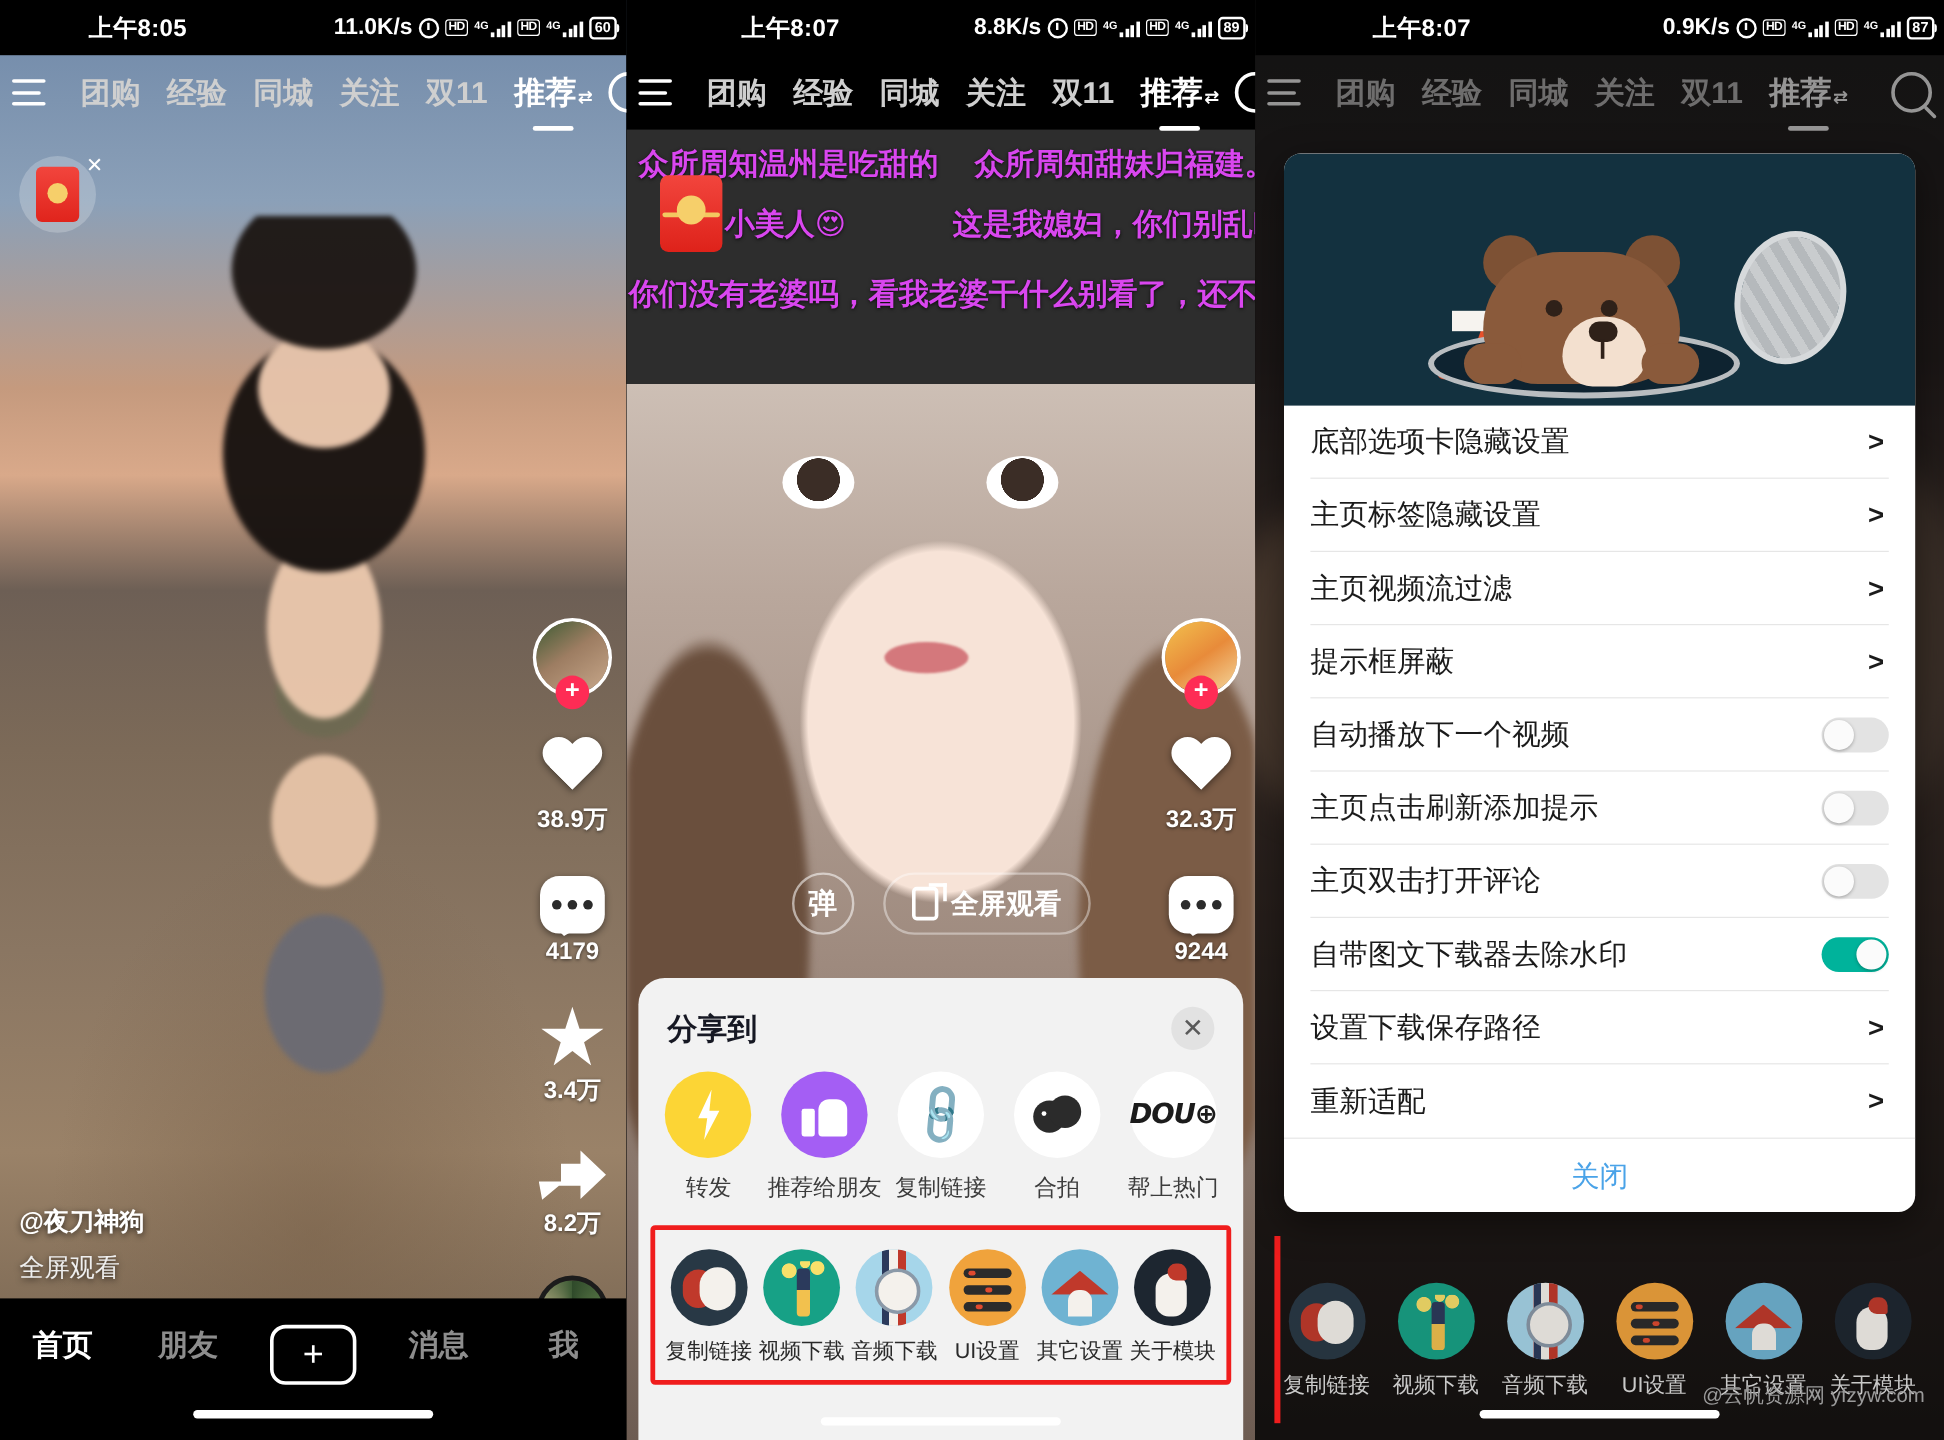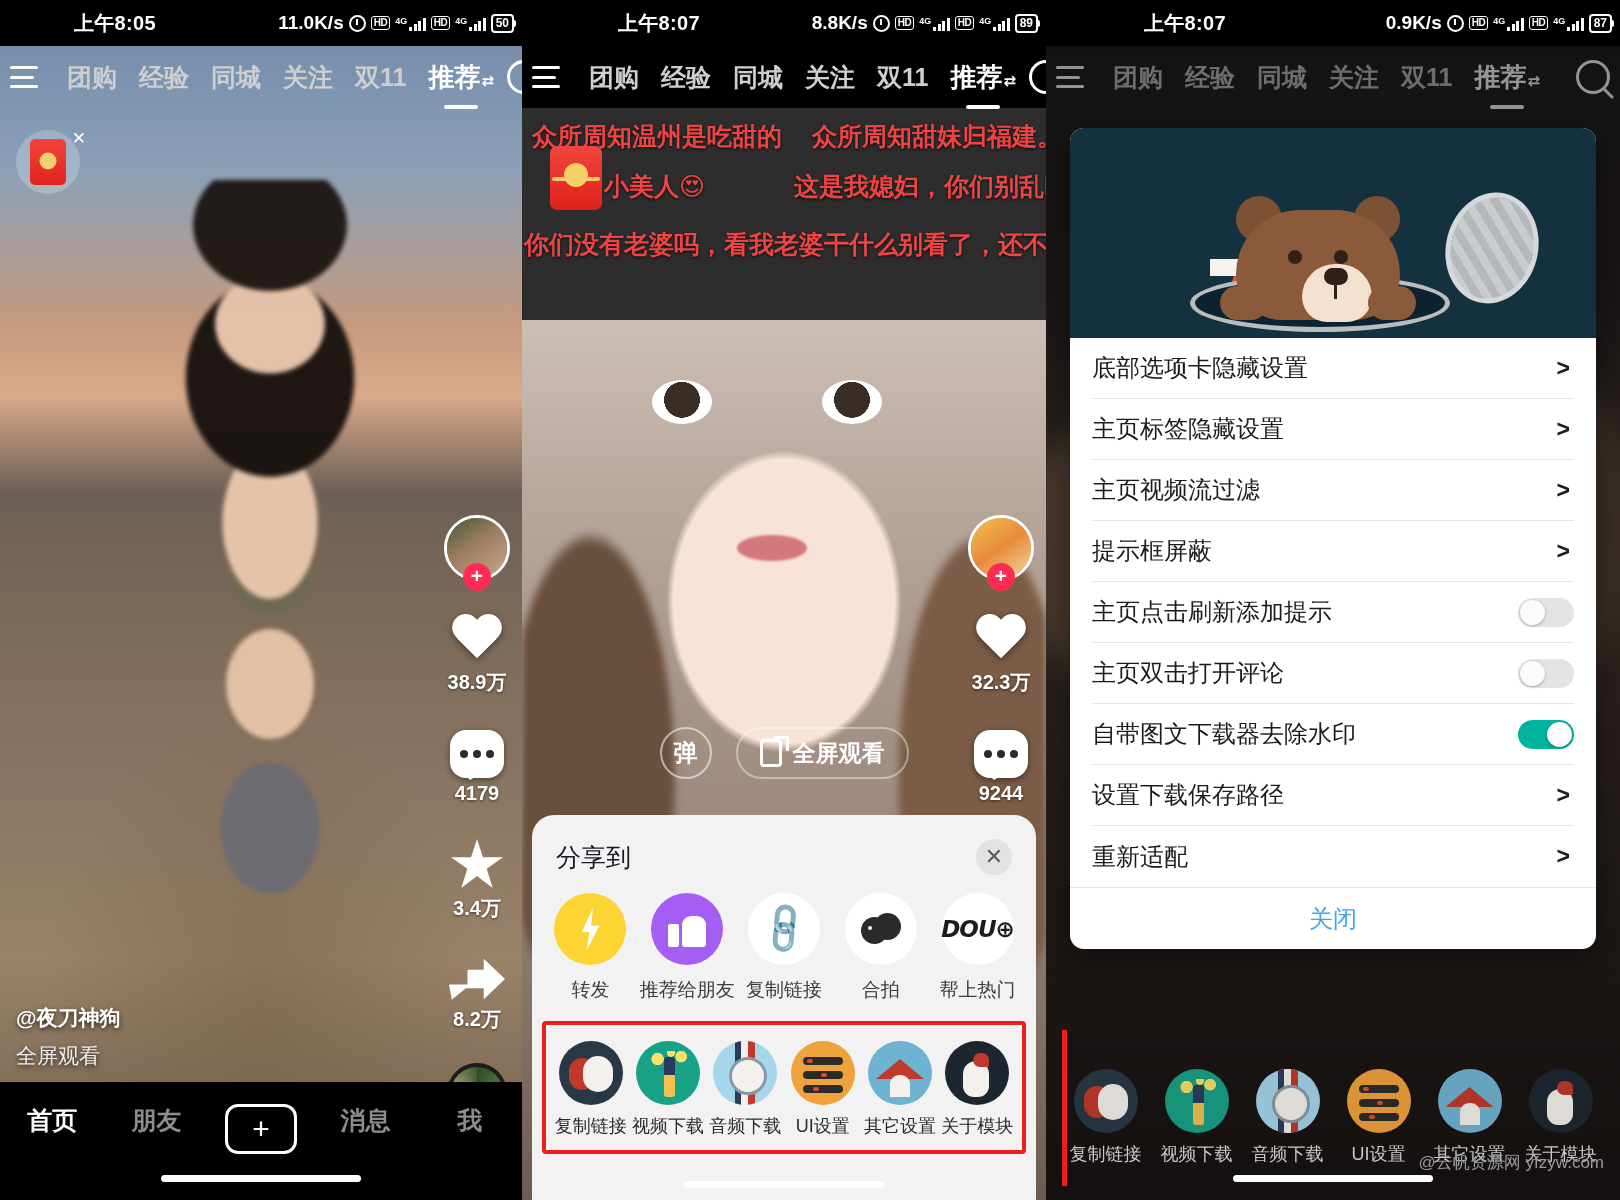--- a/index.html
+++ b/index.html
@@ -143,21 +143,21 @@
   .tb-item.act { color:#fff; font-weight:700; }
   .tb-plus { flex:1; display:flex; justify-content:center; }
   .tb-plus-box { width:72px; height:50px; border:3px solid #fff; border-radius:13px;
      color:#fff; font-size:30px; line-height:44px; text-align:center; font-weight:500; }
   .homebar { position:absolute; left:50%; transform:translateX(-50%); bottom:18px;
      width:200px; height:7px; background:#fff; border-radius:4px; }
 
   
   .dmwrap { position:absolute; left:0; right:0; top:108px; height:212px; z-index:10;
      background:#2d2d2d; overflow:hidden; }
-  .dmrow { position:absolute; white-space:nowrap; color:#ef4444; font-size:25px; font-weight:600;
+  .dmrow { position:absolute; white-space:nowrap; color:#d946ef; font-size:25px; font-weight:600;
      text-shadow:0 1px 3px rgba(0,0,0,.8); }
   .dm-rp { position:absolute; left:28px; top:38px; width:52px; height:64px; border-radius:7px;
      background:linear-gradient(#f2453d,#de221a); z-index:2; }
   .dm-rp:after{content:"";position:absolute;left:50%;top:46%;transform:translate(-50%,-50%);
      width:24px;height:24px;border-radius:50%;background:#f6cf6a;}
   .dm-rp:before{content:"";position:absolute;left:2px;top:48%;width:48px;height:4px;background:#f3c860;border-radius:2px;}
 
   
   .p2ctl { position:absolute; left:0; right:0; top:712px; height:82px; z-index:18;
      display:flex; align-items:center; justify-content:center; gap:24px; }
@@ -167,21 +167,21 @@
      color:#fff; font-size:23px; display:flex; align-items:center; gap:11px; padding:0 22px; font-weight:600; }
   .ic-fs { width:22px; height:28px; border:3px solid #fff; border-radius:4px; position:relative; }
   .ic-fs:after{content:"";position:absolute;right:-10px;top:-6px;width:12px;height:12px;
      border-top:3px solid #fff;border-right:3px solid #fff;}
 
   
   .sheet { position:absolute; left:10px; right:10px; bottom:0; z-index:45;
      background:#f2f2f2; border-radius:22px 22px 0 0; padding:24px 0 0; }
   .sheet-hd { display:flex; align-items:center; justify-content:space-between;
      padding:0 24px 18px; }
-  .sheet-title { font-size:25px; font-weight:400; color:#161823; }
+  .sheet-title { font-size:25px; font-weight:700; color:#161823; }
   .sheet-close { width:36px; height:36px; border-radius:50%; background:#e2e2e2;
      color:#5a5a5a; font-size:22px; display:flex; align-items:center; justify-content:center; }
   .share-row { display:flex; justify-content:space-around; padding:0 10px 18px; }
   .share-it { display:flex; flex-direction:column; align-items:center; width:92px; }
   .share-cir { width:72px; height:72px; border-radius:50%; display:flex;
      align-items:center; justify-content:center; }
   .share-lb { margin-top:12px; font-size:19px; color:#3c3c3c; white-space:nowrap; }
   .sc-flash { background:#fcd535; }
   .sc-like  { background:#a45ef4; }
   .sc-white { background:#fff; }
@@ -327,21 +327,21 @@
         <span class="ic-hd">HD</span>
         <span class="sig-grp">
           <span class="sig-4g">4G</span>
           <span class="ic-sig">
               <i></i>
               <i></i>
               <i></i>
               <i></i>
             </span>
         </span>
-        <span class="ic-batt">50</span>
+        <span class="ic-batt">60</span>
       </div>
     </div>
 
     <div class="topnav">
       <div class="hamb">
           <span></span>
           <span></span>
           <span></span>
         </div>
       <div class="tabs">
@@ -668,20 +668,26 @@
         </div>
         <div class="srow">
           <span class="srow-lb">主页视频流过滤</span>
           <span class="srow-ar">&gt;</span>
         </div>
         <div class="srow">
           <span class="srow-lb">提示框屏蔽</span>
           <span class="srow-ar">&gt;</span>
         </div>
         <div class="srow">
+          <span class="srow-lb">自动播放下一个视频</span>
+          <span class="tgl">
+              <i></i>
+            </span>
+        </div>
+        <div class="srow">
           <span class="srow-lb">主页点击刷新添加提示</span>
           <span class="tgl">
               <i></i>
             </span>
         </div>
         <div class="srow">
           <span class="srow-lb">主页双击打开评论</span>
           <span class="tgl">
               <i></i>
             </span>

